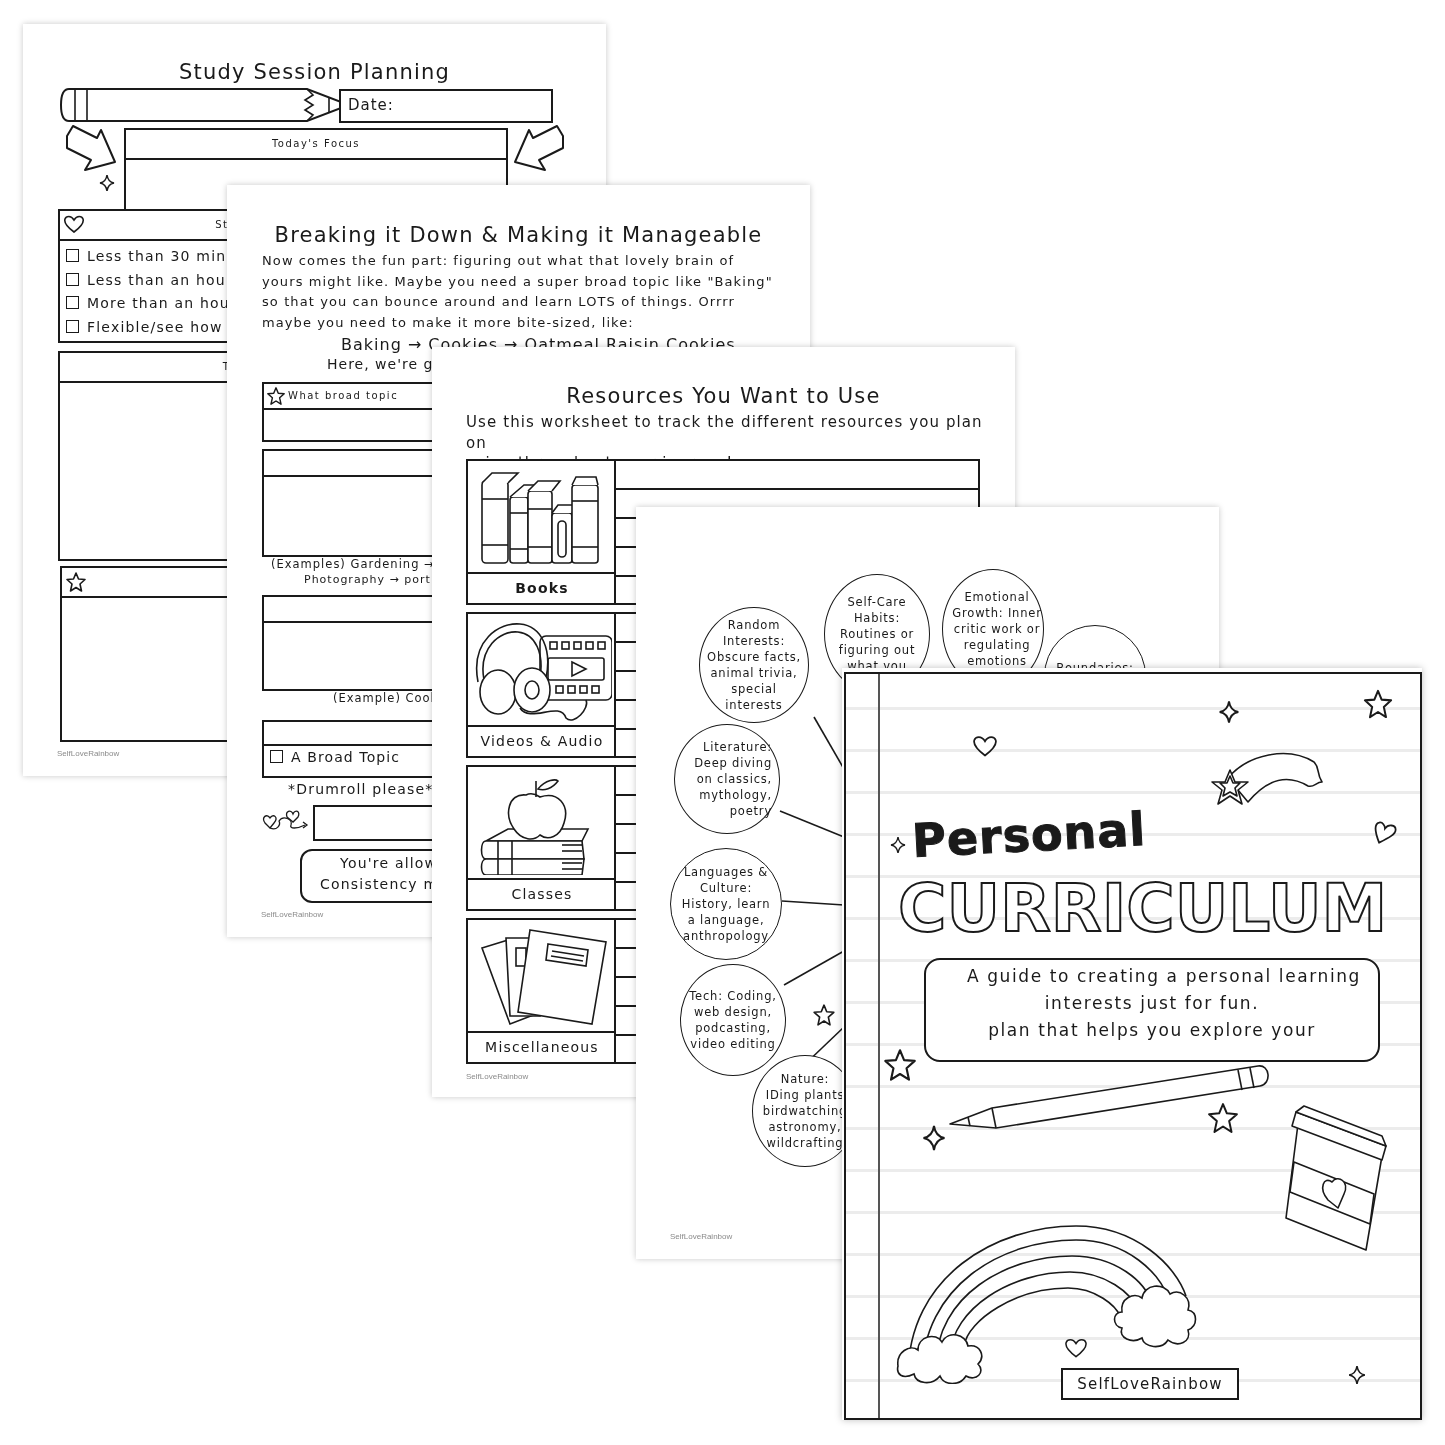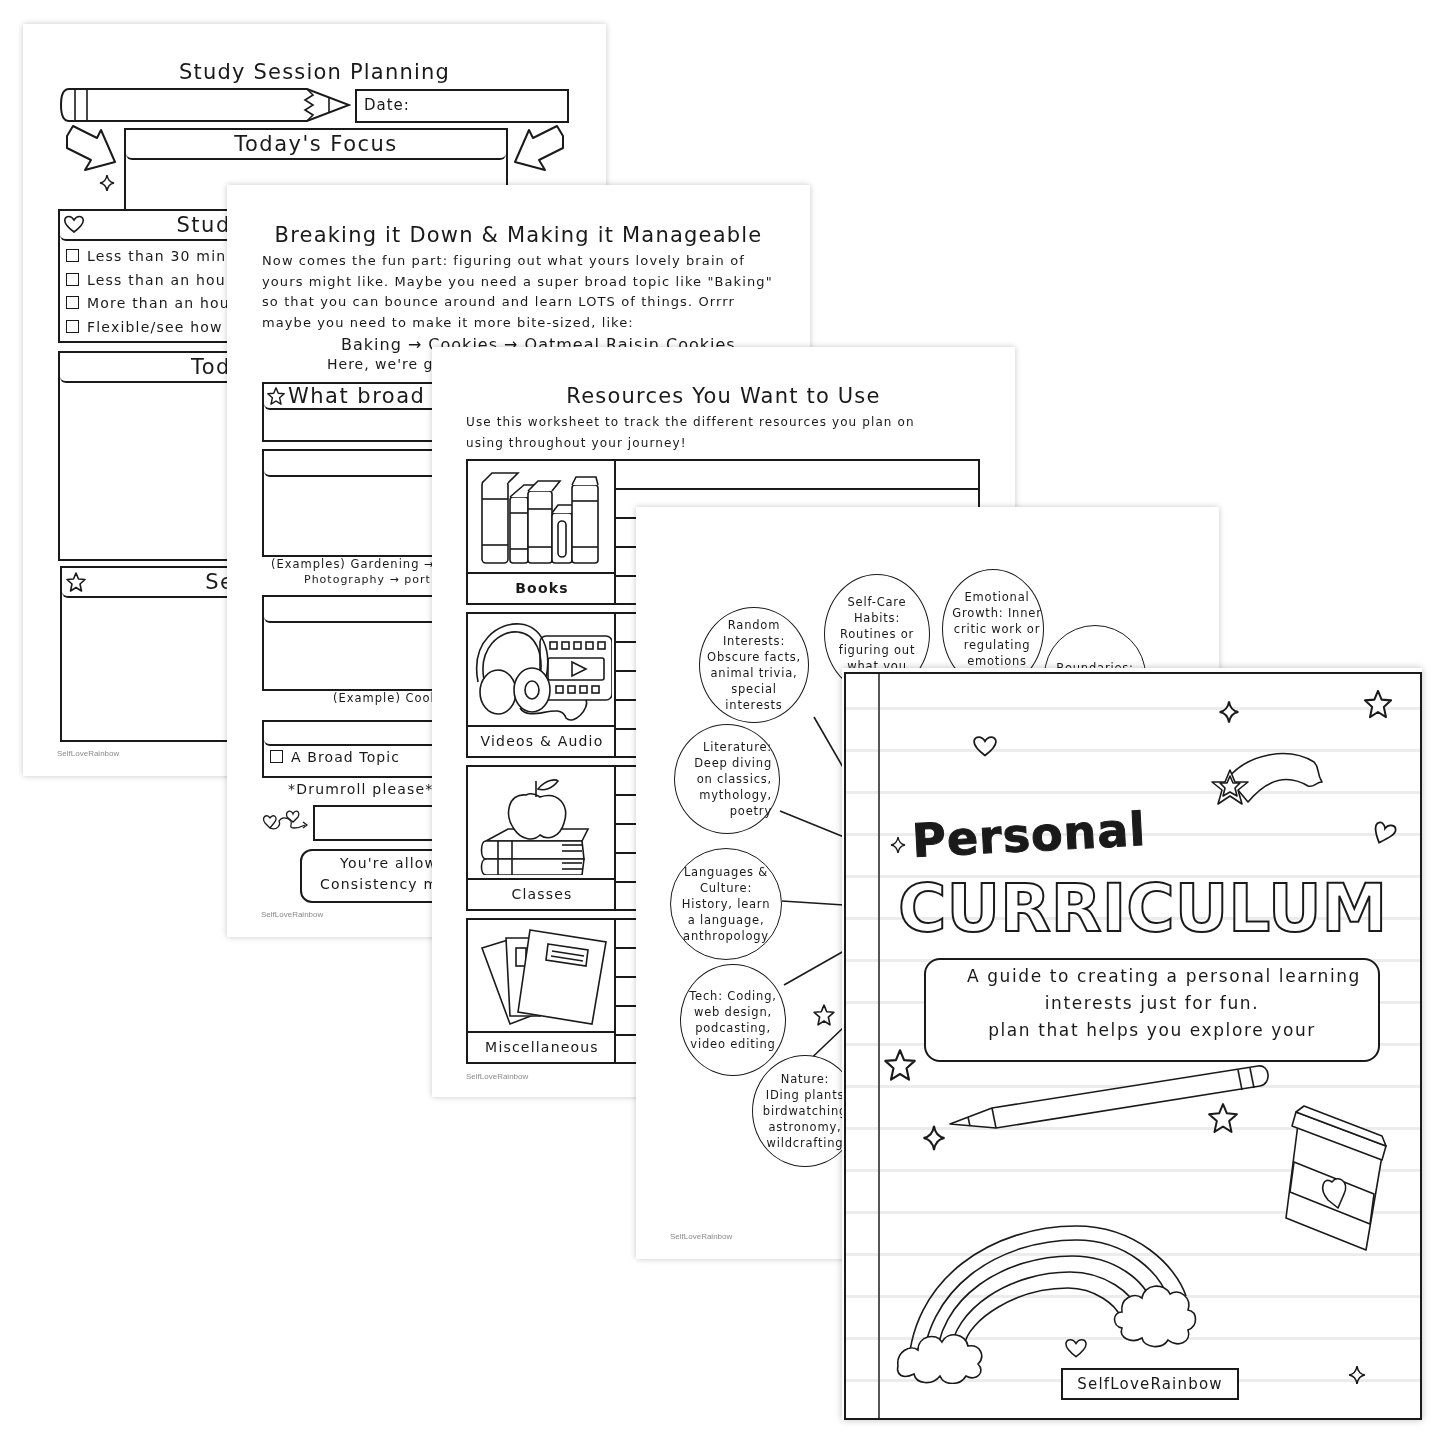--- a/index.html
+++ b/index.html
@@ -1,20 +1,20 @@
 <!DOCTYPE html>
 <html><head>
 <meta charset="utf-8">
 <style>
   html,body{margin:0;padding:0;background:#ffffff;}
   body{width:1445px;height:1445px;position:relative;overflow:hidden;font-family:"DejaVu Sans",sans-serif;color:#1a1a1a;}
   .page{position:absolute;background:#fff;box-shadow:0 0 6px rgba(0,0,0,0.22);overflow:hidden;}
   .hand{font-family:"DejaVu Sans",sans-serif;letter-spacing:1px;color:#1a1a1a;}
   .box{position:absolute;border:2px solid #1a1a1a;background:#fff;}
-  .boxhead{border-bottom:2px solid #1a1a1a;text-align:center;font-size:21px;height:28px;line-height:28px;letter-spacing:1.5px;border-radius:6px;}
+  .boxhead{border-bottom:2px solid #1a1a1a;text-align:center;font-size:10px;height:28px;line-height:28px;letter-spacing:1.5px;}
   .footer{position:absolute;font-size:8px;color:#8a8a8a;font-family:"Liberation Sans",sans-serif;}
   .cb{display:inline-block;width:11px;height:11px;border:1.6px solid #1a1a1a;vertical-align:-1px;margin-right:8px;}
   .title{position:absolute;text-align:center;font-size:21px;letter-spacing:1.2px;}
   .para{position:absolute;font-size:13px;line-height:20.6px;letter-spacing:1.1px;}
   .bubble{position:absolute;border:1.6px solid #1a1a1a;border-radius:50%;background:#fff;text-align:center;font-size:11.5px;line-height:16px;letter-spacing:0.8px;display:flex;align-items:center;justify-content:center;}
   svg{display:block;}
 </style>
 </head>
 <body>
 
@@ -22,21 +22,21 @@
   <div class="title hand" style="left:0;width:583px;top:36px;">Study Session Planning</div>
 
   <svg style="position:absolute;left:36px;top:63px;" width="292" height="36" viewBox="0 0 292 36">
     <path d="M10 2 H248 L290 18 L248 34 H10 Q2 34 2 18 Q2 2 10 2 Z" fill="#fff" stroke="#1a1a1a" stroke-width="2"></path>
     <line x1="16" y1="2" x2="16" y2="34" stroke="#1a1a1a" stroke-width="1.6"></line>
     <line x1="28" y1="2" x2="28" y2="34" stroke="#1a1a1a" stroke-width="1.6"></line>
     <path d="M248 2 L254 8 L246 13 L254 18 L246 23 L254 28 L248 34" fill="none" stroke="#1a1a1a" stroke-width="1.6"></path>
     <line x1="270" y1="10" x2="270" y2="26" stroke="#1a1a1a" stroke-width="1.6"></line>
   </svg>
 
-  <div class="box" style="left:332px;top:65px;width:210px;height:30px;">
+  <div class="box" style="left:316px;top:65px;width:210px;height:30px;">
     <span class="hand" style="position:absolute;left:7px;top:5px;font-size:15px;">Date:</span>
   </div>
 
   <svg style="position:absolute;left:40px;top:100px;" width="56" height="48" viewBox="0 0 56 48">
     <path d="M4 12 L10 2 L34 14 L38 6 L52 38 L22 46 L28 36 L4 24 Z" fill="#fff" stroke="#1a1a1a" stroke-width="2" stroke-linejoin="round"></path>
   </svg>
   <svg style="position:absolute;left:488px;top:100px;" width="56" height="48" viewBox="0 0 56 48">
     <path d="M52 12 L46 2 L22 14 L18 6 L4 38 L34 46 L28 36 L52 24 Z" fill="#fff" stroke="#1a1a1a" stroke-width="2" stroke-linejoin="round"></path>
   </svg>
 
@@ -76,21 +76,21 @@
     </div>
   </div>
 
   <div class="footer" style="left:34px;top:725px;">SelfLoveRainbow</div>
 </div>
 
 <div class="page" style="left:227px;top:185px;width:583px;height:752px;">
   <div class="title hand" style="left:0;width:583px;top:38px;">Breaking it Down &amp; Making it Manageable</div>
 
   <div class="para hand" style="left:35px;top:66px;width:520px;">
-    <div>Now comes the fun part: figuring out what yours lovely brain of</div>
+    <div>Now comes the fun part: figuring out what that lovely brain of</div>
     <div>yours might like. Maybe you need a super broad topic like "Baking"</div>
     <div>so that you can bounce around and learn LOTS of things. Orrrr</div>
     <div>maybe you need to make it more bite-sized, like:</div>
   </div>
   <div class="hand" style="position:absolute;left:114px;top:150px;font-size:16px;letter-spacing:1px;">Baking → Cookies → Oatmeal Raisin Cookies</div>
   <div class="hand" style="position:absolute;left:100px;top:171px;font-size:14px;letter-spacing:1px;">Here, we're go</div>
 
   <div class="box" style="left:35px;top:197px;width:520px;height:56px;">
     <div class="boxhead hand" style="height:24px;line-height:24px;text-align:left;padding-left:24px;">
       <svg style="position:absolute;left:2px;top:2px;" width="20" height="20" viewBox="0 0 22 22">
@@ -130,21 +130,21 @@
   <div style="position:absolute;left:73px;top:664px;width:480px;height:50px;border:2px solid #1a1a1a;border-radius:12px;background:#fff;">
     <div class="hand" style="position:absolute;left:38px;top:4px;font-size:14px;letter-spacing:1.2px;">You're allowe</div>
     <div class="hand" style="position:absolute;left:18px;top:25px;font-size:14px;letter-spacing:1.2px;">Consistency mo</div>
   </div>
 
   <div class="footer" style="left:34px;top:725px;">SelfLoveRainbow</div>
 </div>
 
 <div class="page" style="left:432px;top:347px;width:583px;height:750px;">
   <div class="title hand" style="left:0;width:583px;top:37px;">Resources You Want to Use</div>
-  <div class="para hand" style="left:34px;top:65px;width:520px;font-size:12px;">
+  <div class="para hand" style="left:34px;top:65px;width:520px;font-size:15px;">
     <div>Use this worksheet to track the different resources you plan on</div>
     <div>using throughout your journey!</div>
   </div>
 
   <div style="position:absolute;left:34px;top:112px;width:512px;height:146px;font-weight:bold;">
     <div class="box" style="left:0;top:0;width:148px;height:113px;">
       <svg style="position:absolute;left:8px;top:8px;" width="130" height="100" viewBox="0 0 130 100">
         <g fill="#fff" stroke="#1a1a1a" stroke-width="1.6">
           <rect x="6" y="12" width="26" height="82" rx="4"></rect>
             <path d="M6 14 L16 4 H42 L32 14"></path>

